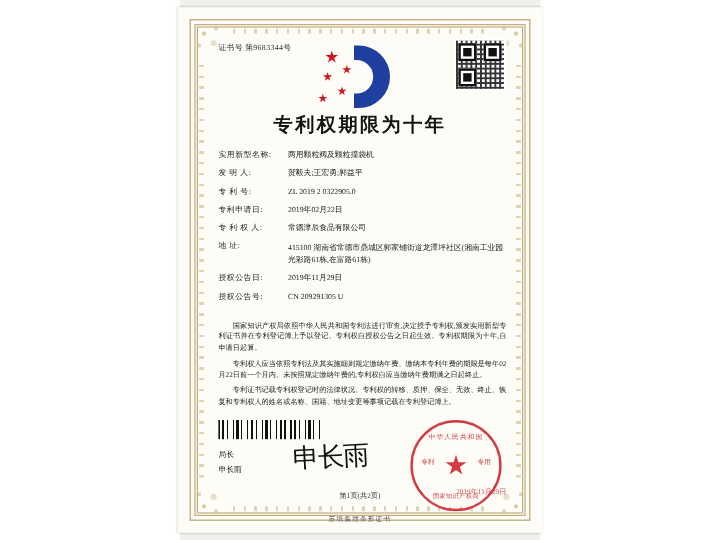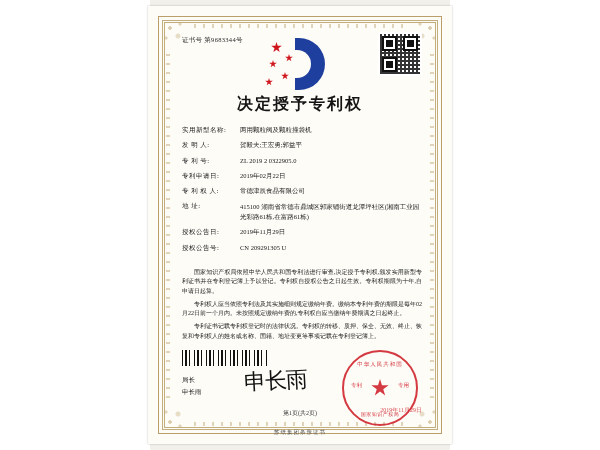--- a/index.html
+++ b/index.html
@@ -247,21 +247,21 @@
 
     <div class="emblem">
       <div class="swoosh"></div>
       <div class="star s1"></div>
       <div class="star s2"></div>
       <div class="star s3"></div>
       <div class="star s4"></div>
       <div class="star s5"></div>
     </div>
 
-    <div class="doc-title">决定授予专利权</div>
+    <div class="doc-title">专利权期限为十年</div>
 
     <div class="fields">
       <div class="frow">
         <div class="flabel">实用新型名称:</div>
         <div class="fvalue">两用颗粒阀及颗粒撞袋机</div>
       </div>
       <div class="frow">
         <div class="flabel">发 明 人:</div>
         <div class="fvalue">贺毅夫;王宏勇;郭益平</div>
       </div>

